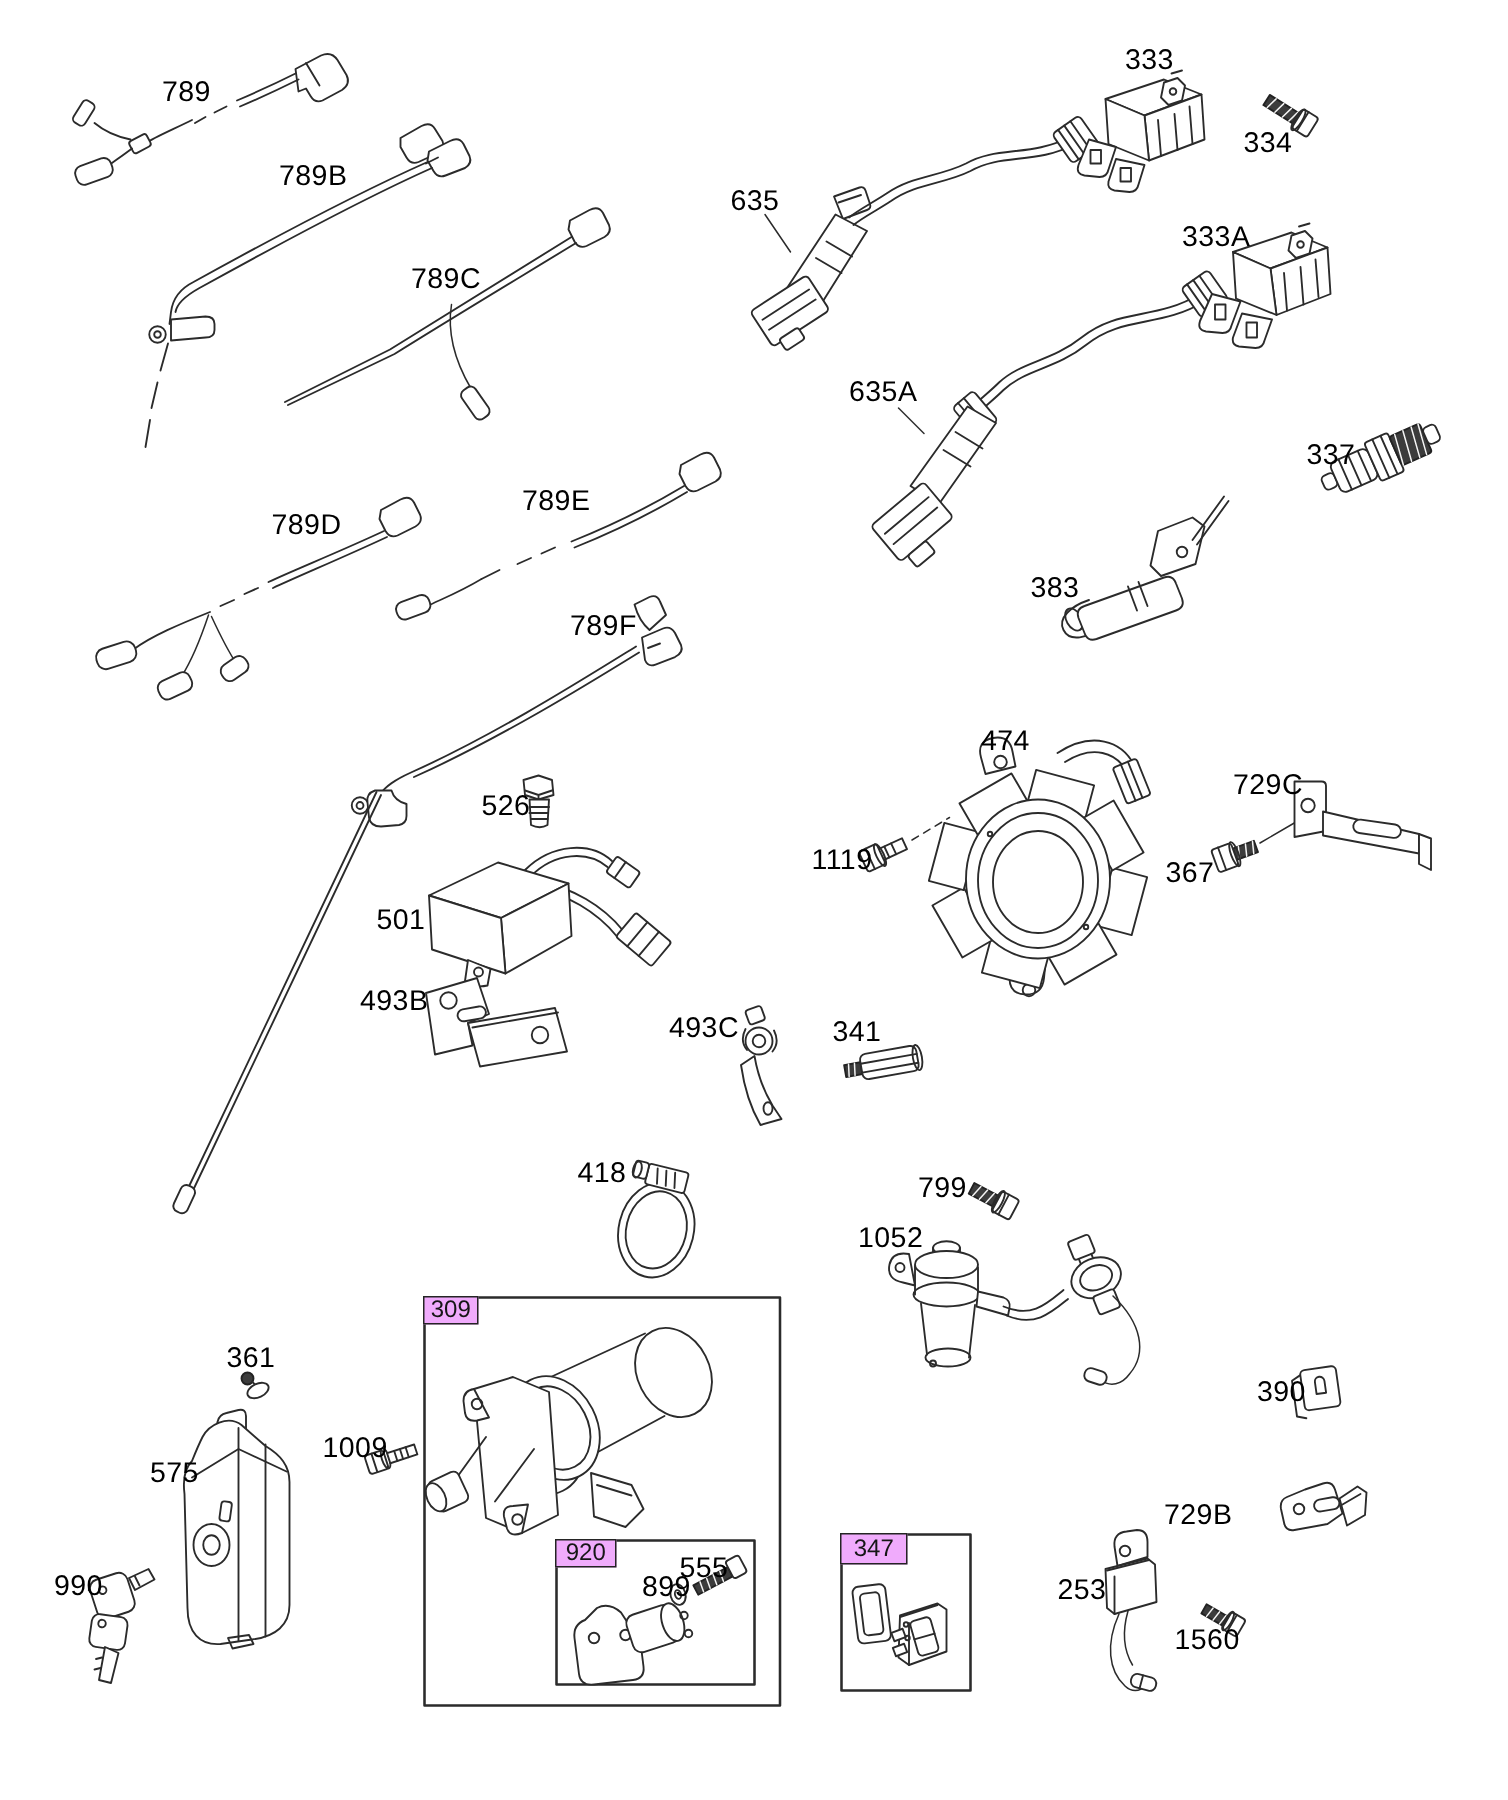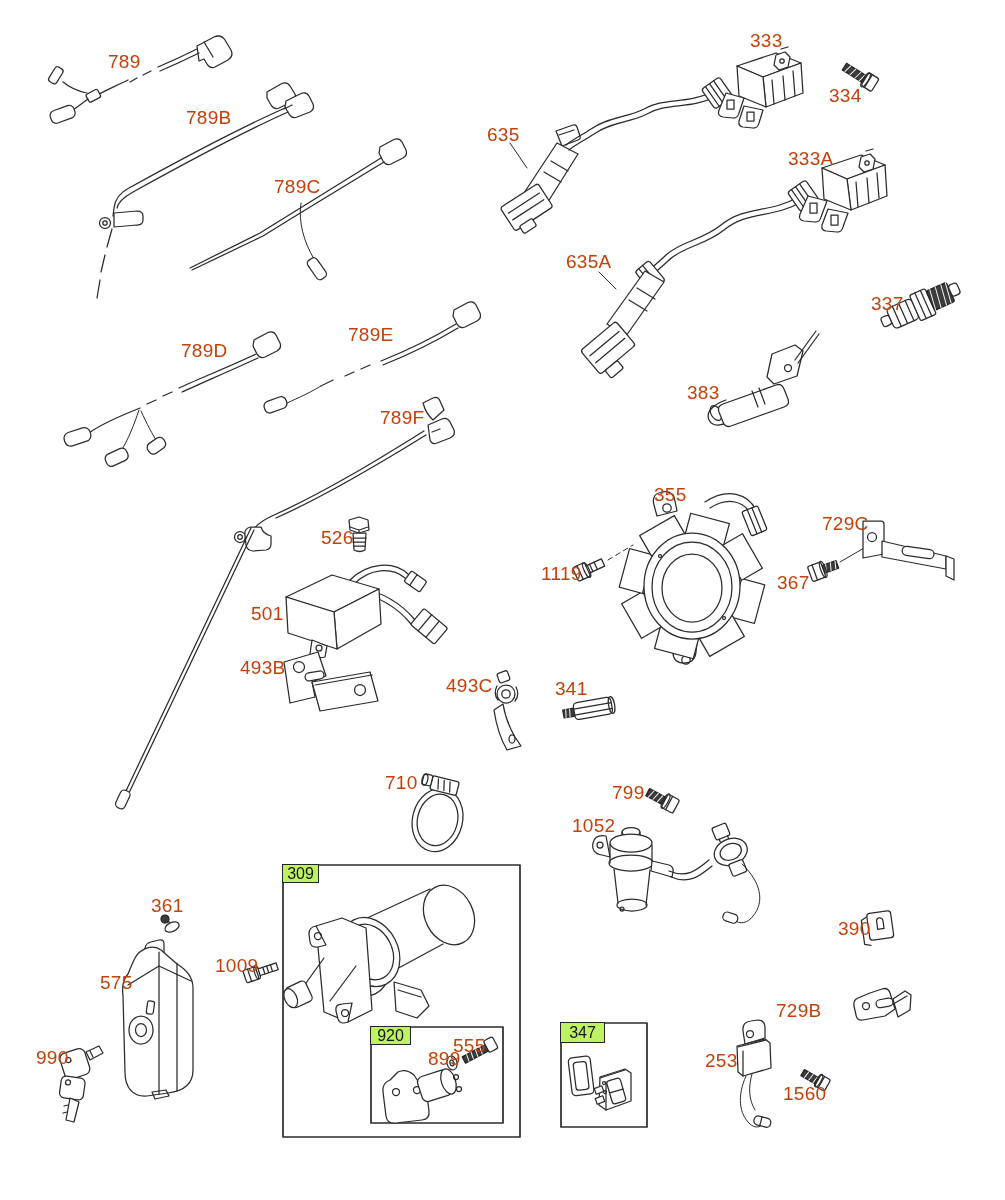--- a/index.html
+++ b/index.html
@@ -1,20 +1,20 @@
 <!DOCTYPE html>
 <html><head>
 <meta charset="utf-8">
 <style>
   html,body{margin:0;padding:0;background:#fff}
   .stage{position:relative;width:1005px;height:1200px;background:#ffffff;overflow:hidden;
          font-family:"Liberation Sans",sans-serif}
   .stage svg{position:absolute;left:0;top:0}
-  .plabel{position:absolute;font-size:19px;letter-spacing:.3px;color:#c2410c;white-space:nowrap;line-height:1}
-  .cell{position:absolute;border:1.7px solid #242424;background:#bef264;color:#161616;
+  .plabel{position:absolute;font-size:19px;letter-spacing:.3px;color:#000000;white-space:nowrap;line-height:1}
+  .cell{position:absolute;border:1.7px solid #242424;background:#f0abfc;color:#161616;
         font-size:16px;display:flex;align-items:center;justify-content:center;line-height:1}
   
   svg *{stroke:#2b2b2b;stroke-width:1.25;fill:none;stroke-linecap:round;stroke-linejoin:round}
   svg .w{fill:#ffffff}
   svg .dk{fill:#3c3c3c;stroke:#222}
   svg .tick{stroke:#f4f4f4;stroke-width:1}
   svg .thin{stroke-width:1}
   svg .dash{stroke-dasharray:5 4}
 </style>
 </head>
@@ -479,29 +479,29 @@
 <div class="plabel" style="left:750px;top:31px">333</div>
 <div class="plabel" style="left:829px;top:86px">334</div>
 <div class="plabel" style="left:788px;top:149px">333A</div>
 <div class="plabel" style="left:566px;top:252px">635A</div>
 <div class="plabel" style="left:871px;top:294px">337</div>
 <div class="plabel" style="left:687px;top:383px">383</div>
 <div class="plabel" style="left:181px;top:341px">789D</div>
 <div class="plabel" style="left:348px;top:325px">789E</div>
 <div class="plabel" style="left:380px;top:408px">789F</div>
 <div class="plabel" style="left:321px;top:528px">526</div>
-<div class="plabel" style="left:654px;top:485px">355</div>
+<div class="plabel" style="left:654px;top:485px">474</div>
 <div class="plabel" style="left:541px;top:564px">1119</div>
 <div class="plabel" style="left:822px;top:514px">729C</div>
 <div class="plabel" style="left:777px;top:573px">367</div>
 <div class="plabel" style="left:251px;top:604px">501</div>
 <div class="plabel" style="left:240px;top:658px">493B</div>
 <div class="plabel" style="left:446px;top:676px">493C</div>
 <div class="plabel" style="left:555px;top:679px">341</div>
-<div class="plabel" style="left:385px;top:773px">710</div>
+<div class="plabel" style="left:385px;top:773px">418</div>
 <div class="plabel" style="left:612px;top:783px">799</div>
 <div class="plabel" style="left:572px;top:816px">1052</div>
 <div class="plabel" style="left:151px;top:896px">361</div>
 <div class="plabel" style="left:215px;top:956px">1009</div>
 <div class="plabel" style="left:100px;top:973px">575</div>
 <div class="plabel" style="left:36px;top:1048px">990</div>
 <div class="plabel" style="left:428px;top:1049px">899</div>
 <div class="plabel" style="left:453px;top:1036px">555</div>
 <div class="plabel" style="left:705px;top:1051px">253</div>
 <div class="plabel" style="left:838px;top:919px">390</div>

